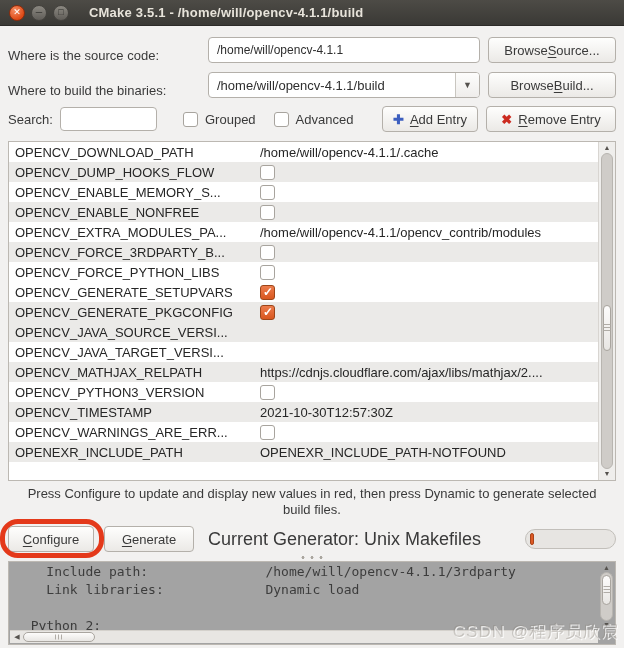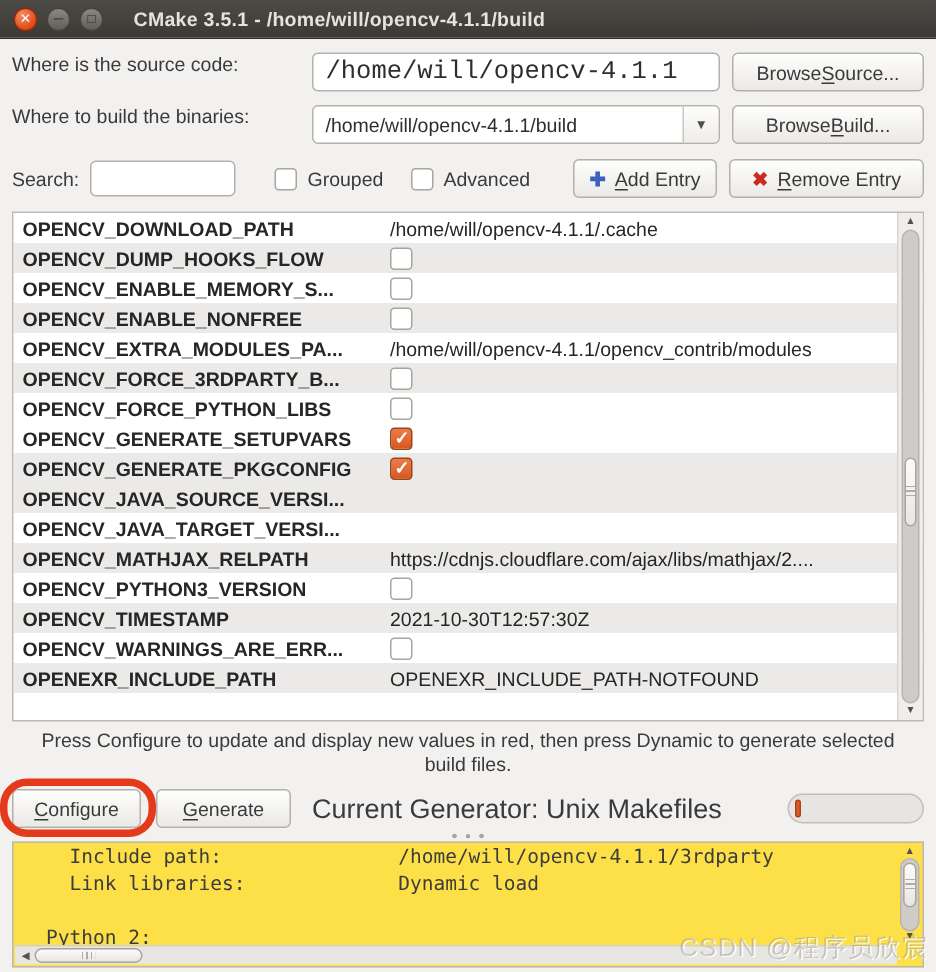--- a/index.html
+++ b/index.html
@@ -11,24 +11,24 @@
               display: flex; align-items: center; padding-left: 9px; }
   .winbtn { width: 16px; height: 16px; border-radius: 50%; margin-right: 6px; display: flex;
             align-items: center; justify-content: center; font-size: 9px; line-height: 1; cursor: default; }
   .winbtn.close { background: radial-gradient(circle at 35% 30%, #f58d63, #df4a16 70%); border: 1px solid #8e2c0c; color: #fff; }
   .winbtn.minmax { background: linear-gradient(#8b8881, #605d58); border: 1px solid #45433f; color: #2b2a27; }
   .wtitle { color: #e7e3da; font-weight: bold; font-size: 13px; margin-left: 14px; letter-spacing: 0.2px; }
 
   .content { padding: 9px 8px 0 8px; }
 
   
-  .prow { display: flex; align-items: flex-start; height: 28px; margin-bottom: 7px; }
+  .prow { display: flex; align-items: flex-end; height: 28px; margin-bottom: 7px; }
   .plabel { width: 200px; font-size: 13px; flex: 0 0 auto; }
   .tfield { flex: 1; height: 26px; background: #fff; border: 1px solid #b4b0aa; border-radius: 4px;
-            font-size: 17px; font-family: Liberation Mono, monospace; color: #2e2e2e; padding: 0 8px; outline: none; }
+            font-size: 12px; font-family: Liberation Sans, sans-serif; color: #2e2e2e; padding: 0 8px; outline: none; }
   .combo { flex: 1; height: 26px; background: #fff; border: 1px solid #b4b0aa; border-radius: 4px;
            display: flex; align-items: center; font-size: 13px; color: #2e2e2e; overflow: hidden; }
   .combo .ctext { flex: 1; padding: 0 8px; white-space: nowrap; }
   .combo .carrow { width: 24px; align-self: stretch; border-left: 1px solid #c9c6c0; display: flex;
                    align-items: center; justify-content: center; font-size: 9px; color: #55524e;
                    background: linear-gradient(#fdfdfc, #efedeb); }
   .btn { height: 26px; margin-left: 8px; background: linear-gradient(#fefefd, #ebe9e6); border: 1px solid #b4b0aa;
          border-radius: 4px; font-size: 13px; color: #3a3a3a; display: flex; align-items: center;
          justify-content: center; white-space: nowrap; padding: 0 10px; cursor: default;
          font-family: "Liberation Sans", sans-serif; }
@@ -48,21 +48,21 @@
   
   .ctable { height: 340px; background: #fff; border: 1px solid #bcb8b2; position: relative; overflow: hidden; }
   .thead { display: flex; height: 22px; background: linear-gradient(#f7f6f5, #ecebe9); border-bottom: 1px solid #cfccc7;
            font-size: 13px; color: #454545; }
   .th { display: flex; align-items: center; padding-left: 6px; }
   .th.name { width: 244px; border-right: 1px solid #d5d2cd; }
   .th.value { flex: 1; }
   .trow { display: flex; height: 20px; font-size: 13px; color: #262626; align-items: center; background: #fff; }
   .trow.alt { background: #ebeae8; }
   .tc { overflow: hidden; white-space: nowrap; }
-  .tc.name { width: 244px; padding-left: 6px; flex: 0 0 auto; font-weight: bold; }
+  .tc.name { width: 244px; padding-left: 6px; flex: 0 0 auto; }
   .tc.value { flex: 1; padding-left: 7px; }
   .cb { display: inline-block; width: 15px; height: 15px; background: #fff; border: 1px solid #a8a49e;
         border-radius: 3px; vertical-align: middle; position: relative; }
   .cb.on { background: linear-gradient(#ec7c4c, #d9571f); border: 1px solid #9c4518; }
   .cb.on::after { content: "✓"; position: absolute; left: 2px; top: -1px; color: #fff; font-size: 12px; font-weight: bold; }
 
   
   .vscol { position: absolute; right: 0; top: 0; bottom: 0; width: 17px; background: #efeeec; border-left: 1px solid #d8d5d1; }
   .varrow { position: absolute; left: 0; right: 0; text-align: center; font-size: 7px; color: #55524e; height: 10px; line-height: 10px; }
   .vtrack { position: absolute; left: 2px; right: 2px; top: 11px; bottom: 11px; background: #cfccc8;
@@ -85,21 +85,21 @@
   .pfill { position: absolute; left: 4px; top: 3px; bottom: 3px; background: #dd5a25; border: 1px solid #a8431a; border-radius: 2px; }
 
   
   .sgrip { height: 8px; display: flex; align-items: center; justify-content: center; }
   .sgrip span { width: 26px; height: 3px;
                 background: radial-gradient(circle 1.5px at 4px 50%, #aaa69f 1.4px, transparent 1.6px),
                             radial-gradient(circle 1.5px at 13px 50%, #aaa69f 1.4px, transparent 1.6px),
                             radial-gradient(circle 1.5px at 22px 50%, #aaa69f 1.4px, transparent 1.6px); }
 
   
-  .logpane { height: 84px; background: #fde047; border: 1px solid #bcb8b2; position: relative; overflow: hidden; }
+  .logpane { height: 84px; background: #a3a3a3; border: 1px solid #bcb8b2; position: relative; overflow: hidden; }
   .logpre { font-family: "DejaVu Sans Mono", "Liberation Mono", monospace; font-size: 13px; line-height: 18px;
             color: #3c3c3c; padding: 1px 6px; white-space: pre; overflow: hidden; height: 100%; }
   .log-vs { position: absolute; right: 1px; top: 1px; bottom: 14px; width: 15px; }
   .log-vs .vtrack { top: 9px; bottom: 9px; left: 1px; right: 1px; }
   .log-vs .vthumb { height: 30px; top: 2px; }
   .hs { position: absolute; left: 1px; right: 17px; bottom: 1px; height: 13px; background: #e8e6e3; border-top: 1px solid #d4d1cc; }
   .hs .harrow { position: absolute; left: 2px; top: 0; bottom: 0; width: 10px; font-size: 7px; color: #55524e;
                 display: flex; align-items: center; justify-content: center; }
   .hthumb { position: absolute; left: 13px; top: 1px; height: 10px; width: 72px; border-radius: 6px;
             background: linear-gradient(#fdfcfb, #e8e6e3); border: 1px solid #a9a59f; }

